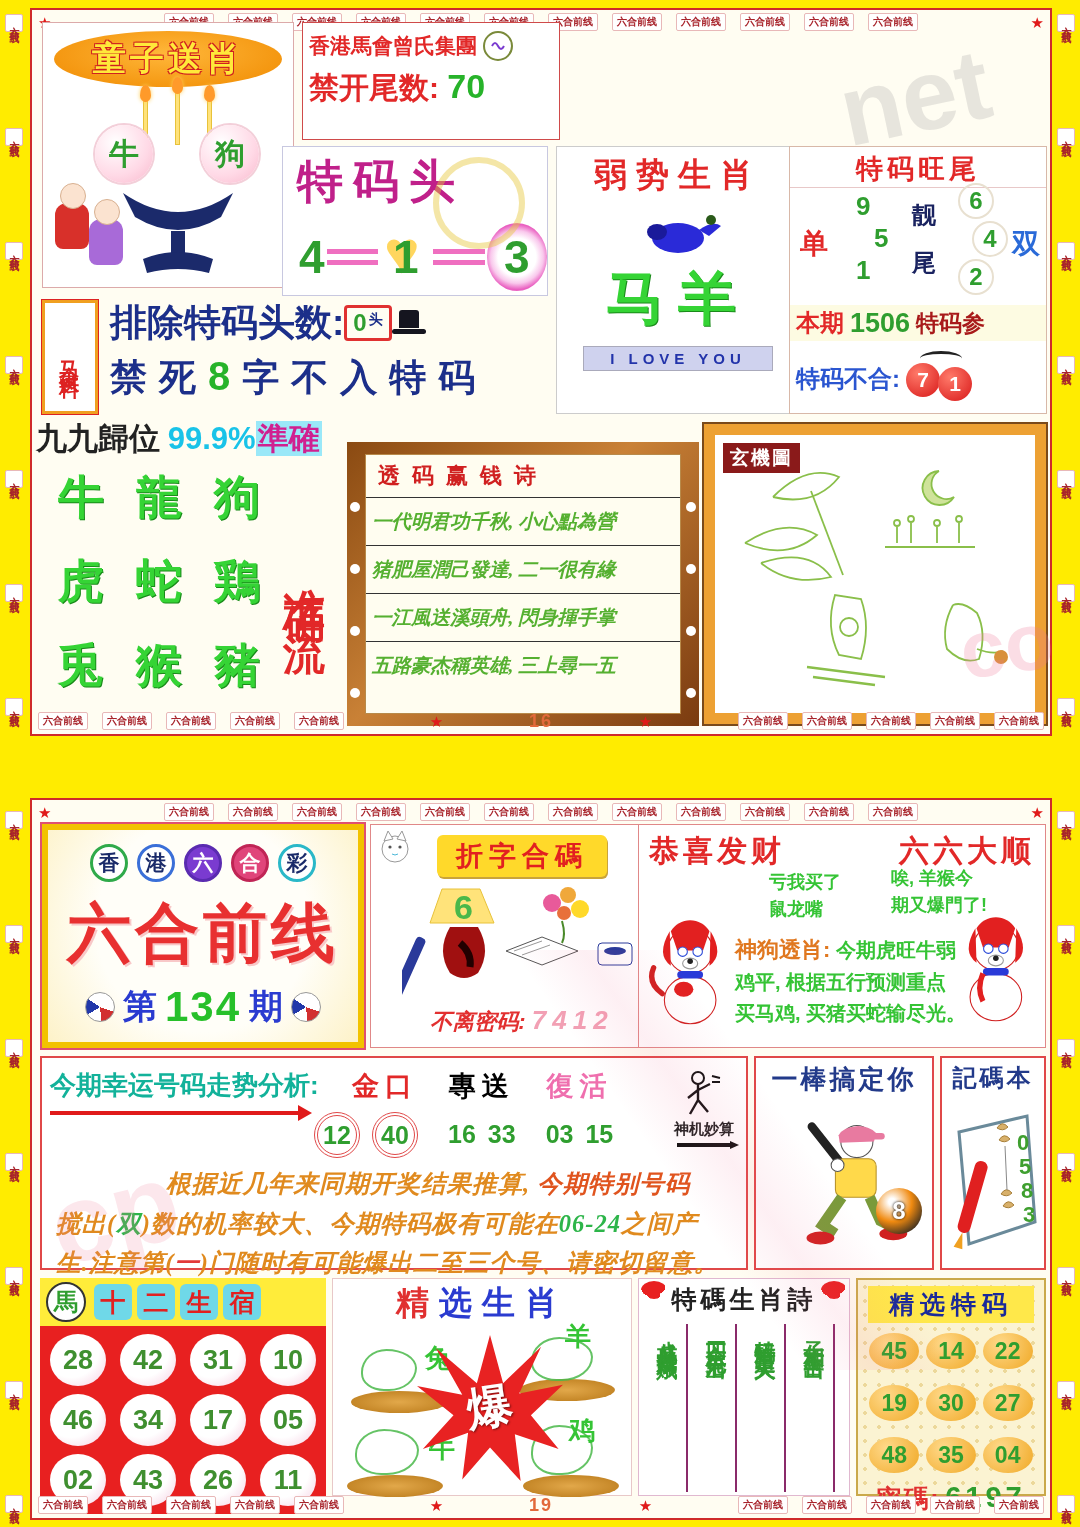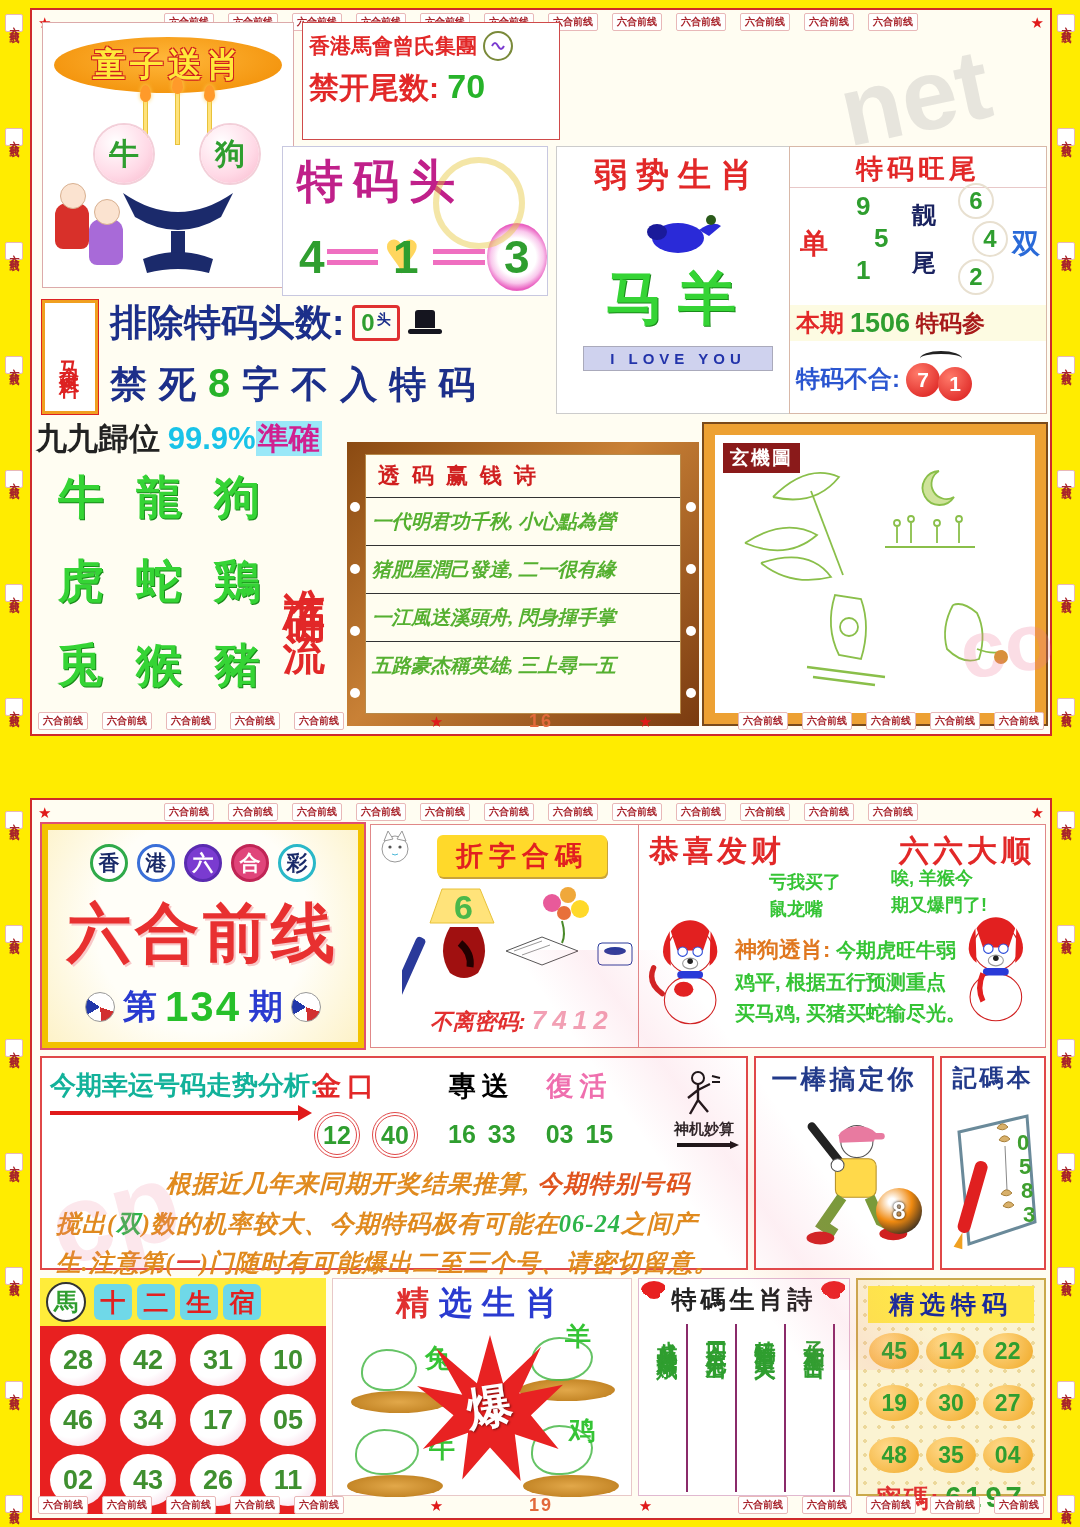--- a/index.html
+++ b/index.html
@@ -12,21 +12,21 @@
   .vtile{writing-mode:vertical-rl;padding:4px 3px;letter-spacing:2px}
   .strip{position:absolute;left:6px;right:6px;height:20px;display:flex;align-items:center;justify-content:space-between;gap:6px}
   .strip .tiles{display:flex;gap:14px;overflow:hidden}
   .sidecol{position:absolute;top:0;height:1527px;width:28px;display:flex;flex-direction:column;align-items:center;justify-content:space-between;padding:14px 0}
   .star{color:#e01a1a;font-size:15px;line-height:1}
   .pgnum{color:#e2693a;font-weight:bold;font-size:18px;letter-spacing:2px}
   
   .panel{position:absolute;background:#fff;border:1px solid #dcaaaa}
   .rt{color:#e22828}.bt{color:#000000}.gt{color:#2f9e2f}
   
-  .tz-title{width:228px;height:56px;margin:14px auto 0;background:radial-gradient(ellipse at 50% 40%,#ffb73a,#f08a00);border-radius:50%;display:flex;align-items:center;justify-content:center;font-size:34px;font-weight:bold;color:#ffe93a;text-shadow:1px 1px 0 #d02020,-1px -1px 0 #d02020,1px -1px 0 #d02020,-1px 1px 0 #d02020;letter-spacing:4px}
+  .tz-title{width:228px;height:56px;margin:8px auto 0;background:radial-gradient(ellipse at 50% 40%,#ffb73a,#f08a00);border-radius:50%;display:flex;align-items:center;justify-content:center;font-size:34px;font-weight:bold;color:#ffe93a;text-shadow:1px 1px 0 #d02020,-1px -1px 0 #d02020,1px -1px 0 #d02020,-1px 1px 0 #d02020;letter-spacing:4px}
   .zballoon{position:absolute;width:58px;height:58px;border-radius:50%;background:radial-gradient(circle at 35% 30%,#fff,#ffd9e6 60%,#f8b8cc);display:flex;align-items:center;justify-content:center;font-size:30px;font-weight:bold;color:#2f9e2f;box-shadow:0 0 0 2px #f3cfd9}
   .candle{position:absolute;width:5px;height:44px;background:#ffe27a;border:1px solid #e8c23a}
   .flame{position:absolute;width:11px;height:17px;left:-4px;top:-17px;background:#ff9a2a;border-radius:50% 50% 50% 50%/62% 62% 38% 38%;box-shadow:0 0 4px #ffcf5a}
   .kid{position:absolute;width:34px;height:46px;border-radius:12px 12px 8px 8px}
   .kid::before{content:"";position:absolute;top:-20px;left:5px;width:24px;height:24px;border-radius:50%;background:#fbe3d0;border:1px solid #d8b090}
   .org-line1{display:flex;align-items:center;gap:6px;font-size:21px;font-weight:bold;color:#e22828;padding:8px 6px 2px}
   .org-line2{font-size:30px;font-weight:bold;color:#e22828;padding:4px 6px}
   .org-line2 b{color:#27b32a;font-size:34px}
   .stamp{width:30px;height:30px;border-radius:50%;border:2px solid #7a8a3a;display:inline-flex;align-items:center;justify-content:center;flex:none}
   .waves{border:2px solid #444;padding:8px 10px;font-size:28px;font-weight:bold;line-height:1.65;letter-spacing:1px}
@@ -43,27 +43,27 @@
   .ily{width:190px;margin:8px auto 0;background:#cfd2ee;color:#2233aa;font-weight:bold;font-size:15px;text-align:center;letter-spacing:5px;padding:3px 0;border:1px solid #aab}
   .ww-title{font-size:27px;font-weight:bold;color:#e22828;text-align:center;letter-spacing:4px;padding-top:4px;border-bottom:1px solid #e8c8c8}
   .ww-n{position:absolute;font-size:26px;font-weight:bold;color:#2f9e2f}
   .ww-circ{width:36px;height:36px;border:2px solid #e8e0d0;border-radius:50%;display:flex;align-items:center;justify-content:center}
   .ww-mid{position:absolute;font-size:24px;font-weight:bold;color:#1a2360}
   .benqi{position:absolute;left:0;right:0;display:flex;align-items:center;gap:6px;padding:2px 6px;background:#fdfbe2}
   .cherries{position:relative;width:74px;height:40px;flex:none}
   .cherries i{position:absolute;width:34px;height:34px;border-radius:50%;background:radial-gradient(circle at 35% 30%,#ff7a6a,#d81818);font-style:normal;color:#fff;font-weight:bold;font-size:21px;display:flex;align-items:center;justify-content:center}
   .cherries::before{content:"";position:absolute;left:14px;top:-8px;width:42px;height:12px;border-top:3px solid #222;border-radius:50%}
   .supply{writing-mode:vertical-rl;font-size:20px;font-weight:bold;color:#d22;letter-spacing:6px;text-align:center;border:3px solid #f0a020;outline:1px solid #d22;background:#fff;display:flex;align-items:center;justify-content:center}
-  .exc1{display:flex;align-items:center;gap:8px;font-size:37px;font-weight:bold;color:#1c2f8a}
+  .exc1{display:flex;align-items:center;font-size:37px;font-weight:bold;color:#1c2f8a}
   .excbox{border:3px solid #e03131;border-radius:4px;padding:1px 6px;font-size:24px;color:#2f9e2f;display:flex;align-items:flex-start;gap:2px}
   .excbox small{font-size:14px;color:#1c2f8a;margin-top:2px}
   .tophat{width:34px;height:26px;position:relative;flex:none}
   .tophat::before{content:"";position:absolute;left:7px;top:0;width:20px;height:18px;background:#15151f;border-radius:3px 3px 0 0}
   .tophat::after{content:"";position:absolute;left:0;bottom:2px;width:34px;height:5px;background:#15151f;border-radius:3px}
-  .exc2{font-size:37px;font-weight:bold;color:#1c2f8a;letter-spacing:12px;margin-top:12px}
+  .exc2{font-size:37px;font-weight:bold;color:#1c2f8a;letter-spacing:12px;margin-top:5px}
   .exc2 b{color:#27b32a;font-size:40px}
   .jiujiu{font-family:"Liberation Serif",serif;font-weight:bold;font-size:31px;color:#222}
   .jiujiu .pct{color:#19c3e8;font-family:"Liberation Sans",sans-serif}
   .jiujiu .zh{background:#9ae8f8;color:#d02090;padding:0 2px}
   .g9wrap{display:grid;grid-template-columns:repeat(3,78px);grid-auto-rows:84px;align-items:center;justify-items:center}
   .g9{font-size:46px;font-weight:bold;color:#35d435;text-shadow:1px 1px 0 #1a8a1a}
   .side4{writing-mode:vertical-rl;font-size:42px;font-weight:bold;color:#e22828;letter-spacing:14px;text-align:center}
   .poem-frame{background:linear-gradient(135deg,#8a4a12,#c98136 45%,#7a3b10);padding:12px 18px;position:relative}
   .pdots{position:absolute;top:60px;width:10px;height:10px;border-radius:50%;background:#fff;box-shadow:0 62px 0 #fff,0 124px 0 #fff,0 186px 0 #fff}
   .poem-inner{background:#fffdf0;border:1px solid #b88a4a;height:100%}
@@ -490,21 +490,21 @@
       <span>买马鸡, 买猪买蛇输尽光。</span>
     </div>
   </div>
 
   <div class="panel" style="left:8px;top:256px;width:708px;height:214px;border:2px solid #e04848">
     <div style="display:flex;padding:10px 8px 0;gap:14px">
       <div style="width:250px">
         <div class="lk-title">今期幸运号码走势分析:</div>
         <div class="arrow"></div>
       </div>
-      <div style="text-align:left">
+      <div style="text-align:right">
         <div class="lk-name rt">金口</div>
         <div class="lk-nums">
           <span class="ringnum">12</span>
           <span class="ringnum">40</span>
         </div>
       </div>
       <div style="text-align:center;margin-left:16px">
         <div class="lk-name bt">專送</div>
         <div class="lk-nums" style="margin-top:16px">
           <span>16</span>

